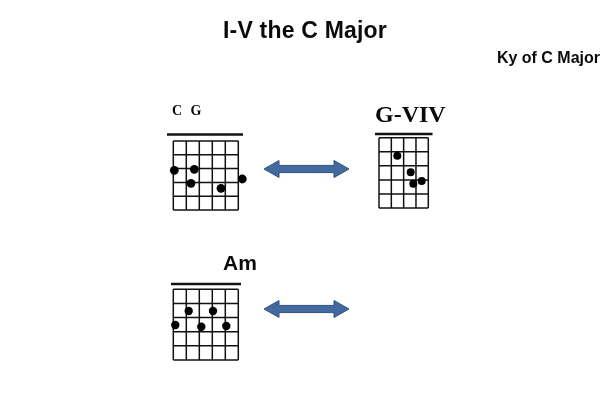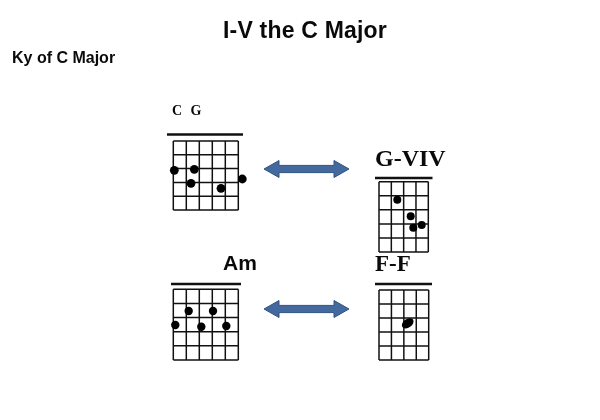--- a/index.html
+++ b/index.html
@@ -11,34 +11,34 @@
     font-family:"Liberation Sans",sans-serif;
   }
   .title{
     position:absolute;top:17px;left:0;right:0;
     text-align:center;padding-left:10px;
     font-size:23px;font-weight:bold;color:#0a0a0a;
     letter-spacing:0.2px;
   }
   .subtitle{
     position:absolute;top:49px;left:0;right:0;
-    text-align:left;padding-left:12px;
+    text-align:right;padding-left:12px;
     font-size:16px;font-weight:bold;color:#0a0a0a;
   }
   .diagram{position:absolute;width:90px;height:115px;}
   .diagram .label{
     position:absolute;top:0;
     font-weight:bold;color:#0a0a0a;
     white-space:pre;line-height:1.0;
   }
   .label-serif{font-family:"Liberation Serif",serif;}
   .label-sans{font-family:"Liberation Sans",sans-serif;margin-left:30px;}
   #d0{left:167px;top:104px;}
   #d0 .label{left:5px;font-size:14px;word-spacing:5px;}
-  #d1{left:373px;top:102px;margin-top:44px;}
+  #d1{left:373px;top:102px;}
   #d1 .label{left:2px;font-size:24px;}
   #d2{left:167px;top:252px;}
   #d2 .label{left:26px;font-size:21px;}
   #d3{left:373px;top:252px;}
   #d3 .label{left:2px;font-size:23px;}
   .diagram svg{position:absolute;left:0;top:26px;display:block;}
   .arrow{position:absolute;display:block;}
   #arrow-top{left:264px;top:160px;}
   #arrow-bottom{left:264px;top:300px;}
 </style>
@@ -113,38 +113,20 @@
         <line x1="6.3" y1="67.86" x2="71.3" y2="67.86" stroke="#111111" stroke-width="1.5"></line>
         <line x1="6.3" y1="82" x2="71.3" y2="82" stroke="#111111" stroke-width="1.5"></line>
         <circle cx="8.3" cy="47" r="4.2" fill="#000000"></circle>
         <circle cx="21.7" cy="33" r="4.2" fill="#000000"></circle>
         <circle cx="34.3" cy="48.7" r="4.2" fill="#000000"></circle>
         <circle cx="46" cy="33" r="4.2" fill="#000000"></circle>
         <circle cx="59.3" cy="48" r="4.2" fill="#000000"></circle>
       </svg>
   </div>
 
-  <div class="diagram" id="d3">
-    <div class="label label-serif">F-F</div>
-    <svg xmlns="http://www.w3.org/2000/svg" width="64" height="85" viewBox="0 0 64 85">
-        <line x1="2" y1="6" x2="59" y2="6" stroke="#111111" stroke-width="2.6"></line>
-        <line x1="6" y1="12" x2="6" y2="82" stroke="#111111" stroke-width="1.5"></line>
-        <line x1="18.425" y1="12" x2="18.425" y2="82" stroke="#111111" stroke-width="1.5"></line>
-        <line x1="30.85" y1="12" x2="30.85" y2="82" stroke="#111111" stroke-width="1.5"></line>
-        <line x1="43.275000000000006" y1="12" x2="43.275000000000006" y2="82" stroke="#111111" stroke-width="1.5"></line>
-        <line x1="55.7" y1="12" x2="55.7" y2="82" stroke="#111111" stroke-width="1.5"></line>
-        <line x1="6" y1="12" x2="55.7" y2="12" stroke="#111111" stroke-width="1.5"></line>
-        <line x1="6" y1="26" x2="55.7" y2="26" stroke="#111111" stroke-width="1.5"></line>
-        <line x1="6" y1="40" x2="55.7" y2="40" stroke="#111111" stroke-width="1.5"></line>
-        <line x1="6" y1="54" x2="55.7" y2="54" stroke="#111111" stroke-width="1.5"></line>
-        <line x1="6" y1="68" x2="55.7" y2="68" stroke="#111111" stroke-width="1.5"></line>
-        <line x1="6" y1="82" x2="55.7" y2="82" stroke="#111111" stroke-width="1.5"></line>
-        <ellipse cx="34.7" cy="45.3" rx="6.5" ry="4.3" transform="rotate(-35 34.7 45.3)" fill="#000000"></ellipse>
-      </svg>
-  </div>
 
   <svg id="arrow-top" class="arrow" width="85" height="18" viewBox="0 0 85 18" xmlns="http://www.w3.org/2000/svg">
     <polygon points="0,9 15,0.5 15,5.4 70,5.4 70,0.5 85,9 70,17.5 70,12.6 15,12.6 15,17.5" stroke-width="1" fill="#44699E" stroke="#2F5382"></polygon>
   </svg>
 
   <svg id="arrow-bottom" class="arrow" width="85" height="18" viewBox="0 0 85 18" xmlns="http://www.w3.org/2000/svg">
     <polygon points="0,9 15,0.5 15,5.4 70,5.4 70,0.5 85,9 70,17.5 70,12.6 15,12.6 15,17.5" stroke-width="1" fill="#44699E" stroke="#2F5382"></polygon>
   </svg>
 
 </div>

